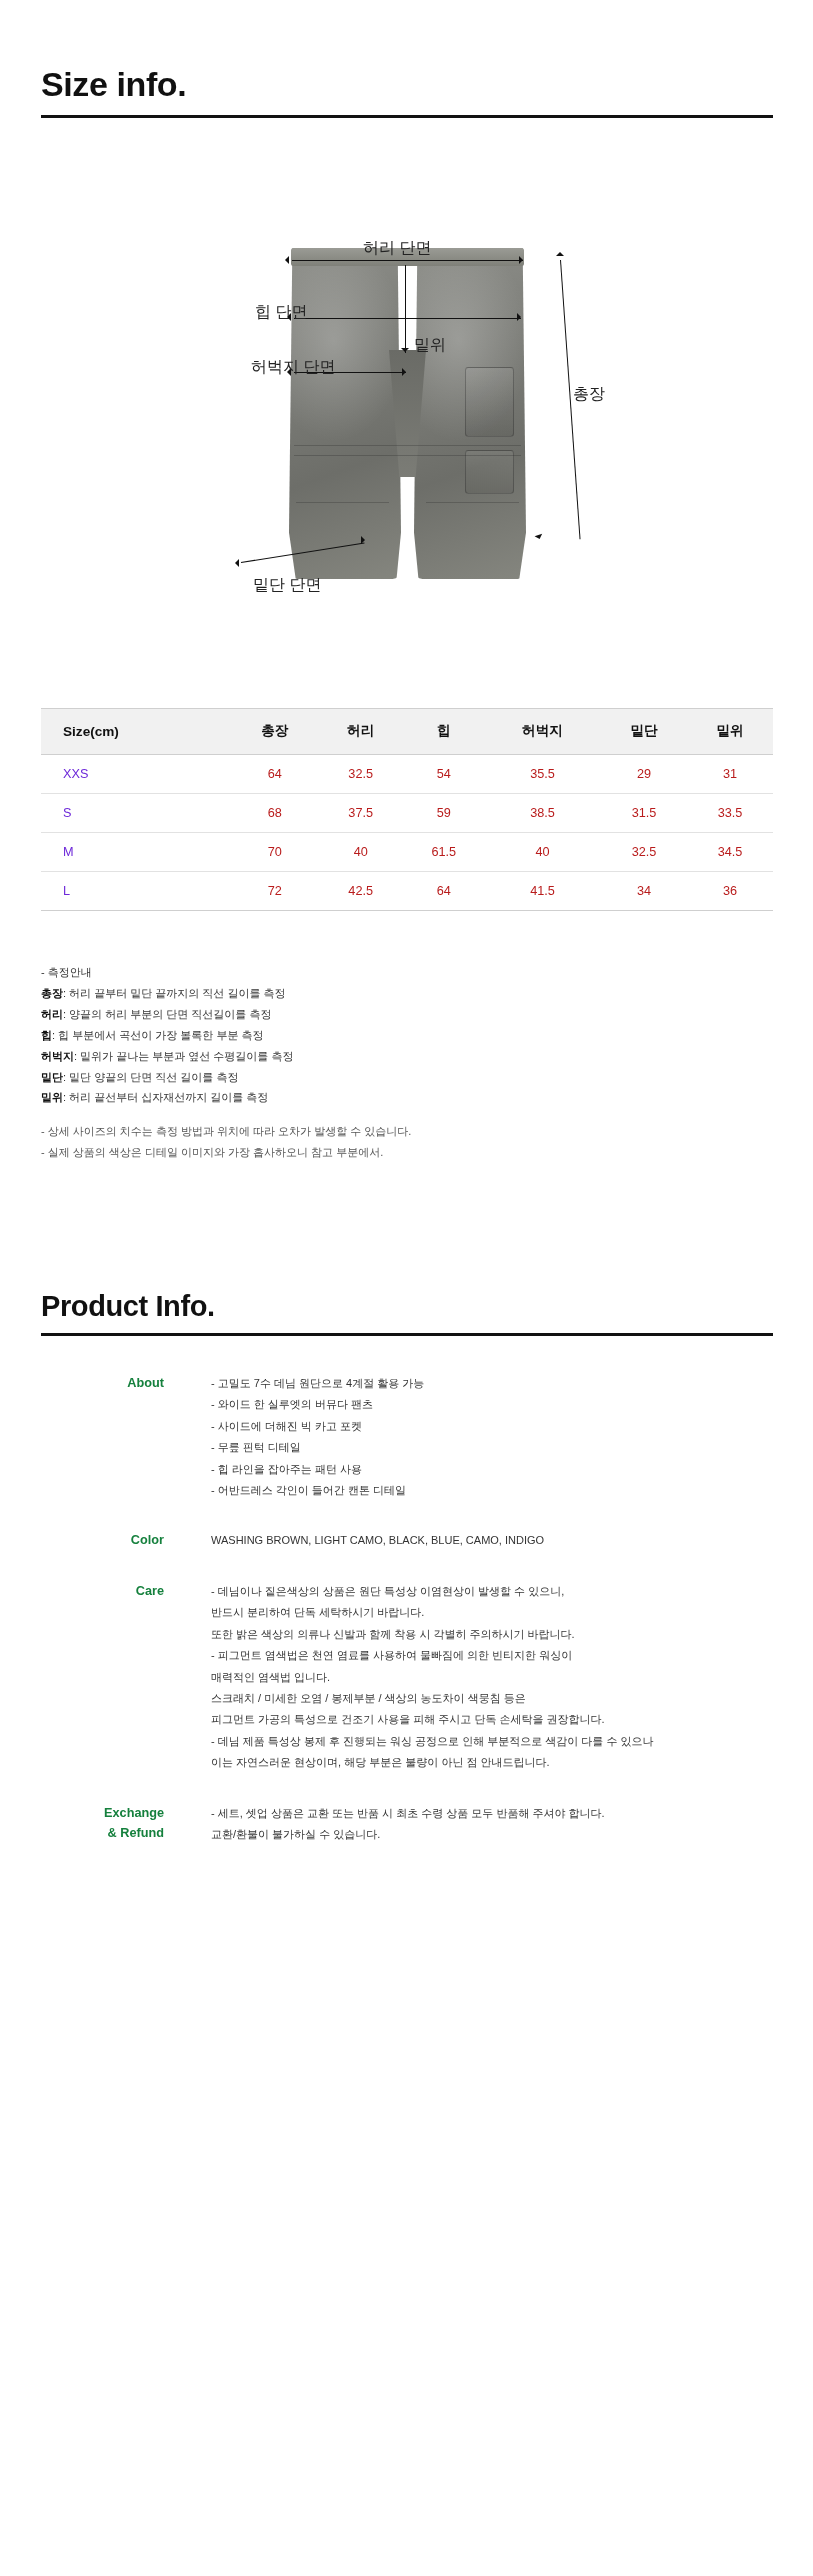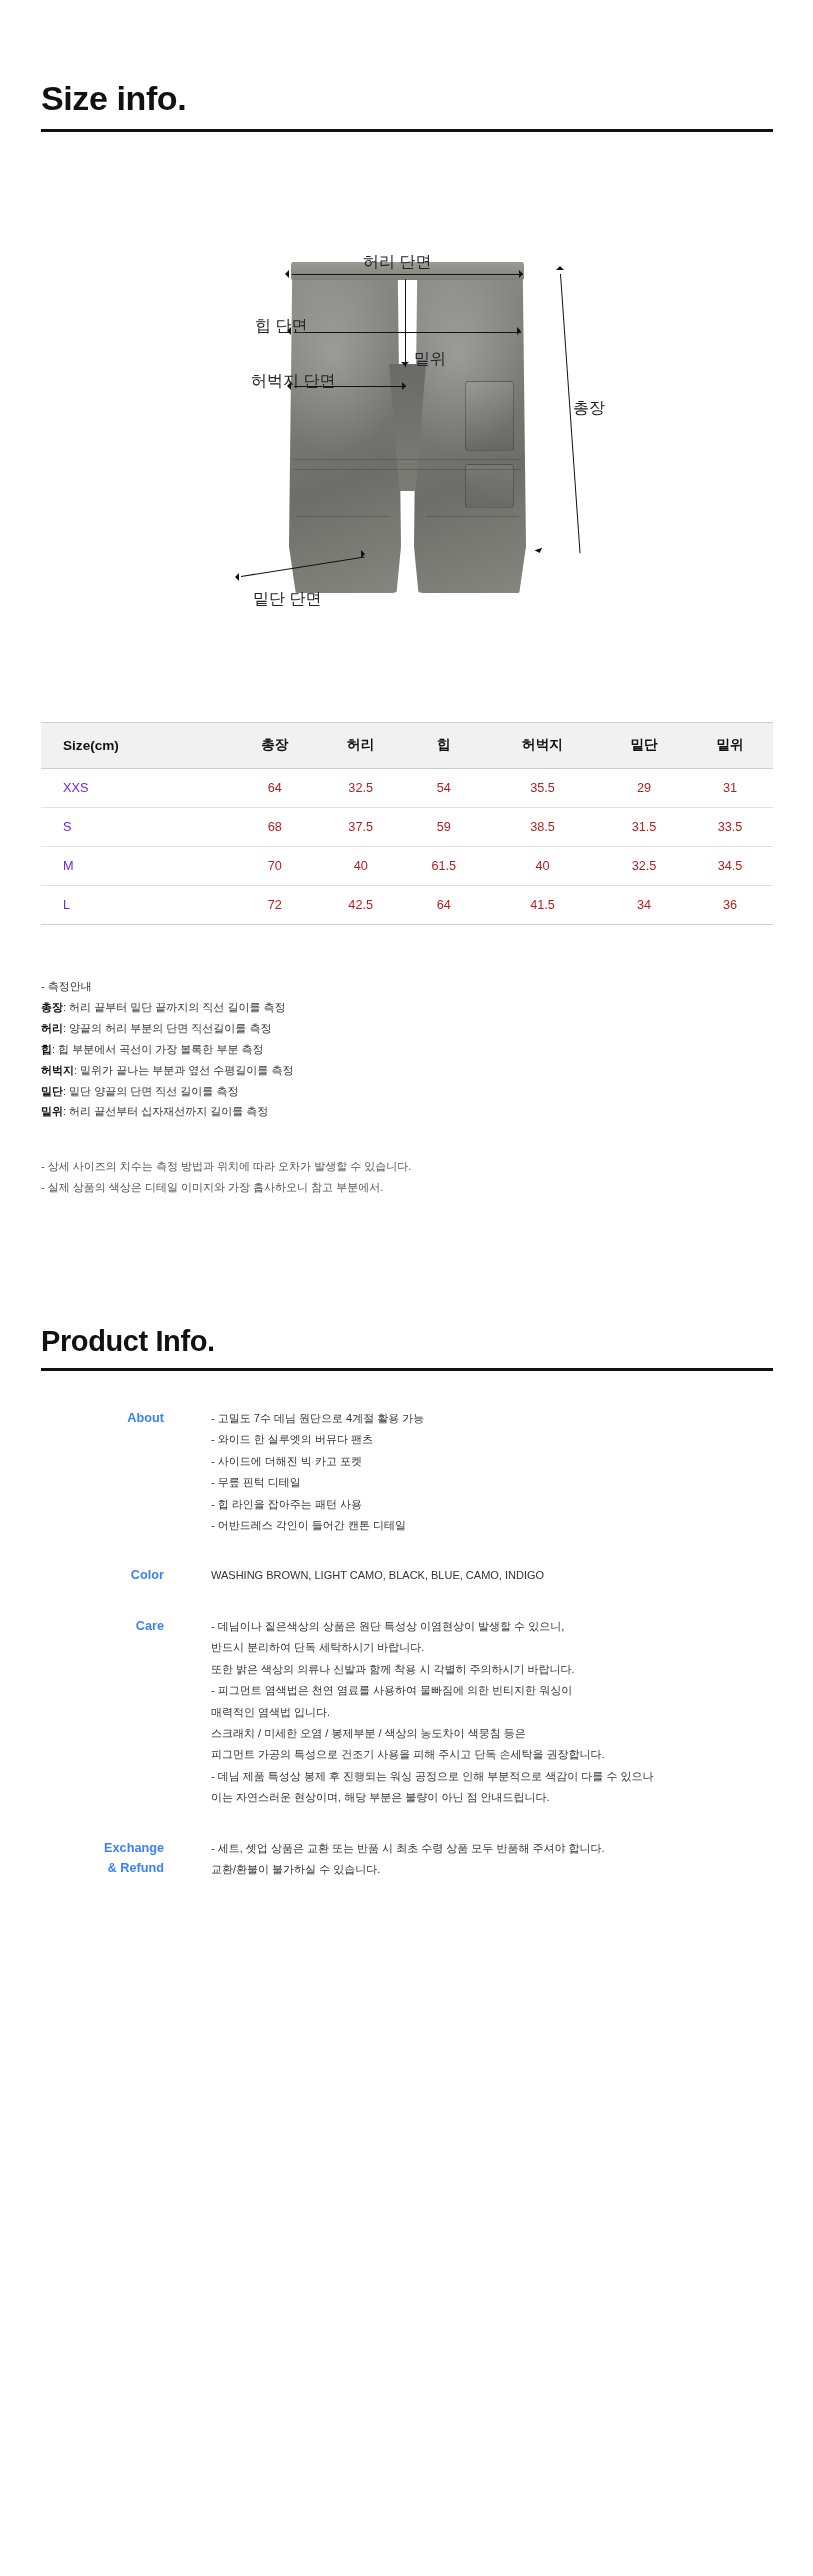--- a/index.html
+++ b/index.html
@@ -13,21 +13,21 @@
   }
   .page {
     width: 814px;
     min-height: 2576px;
     position: relative;
     padding: 0;
   }
 
   
   .section-head {
-    margin: 16px auto;
+    margin: 2px auto;
     width: 732px;
     padding-top: 64px;
   }
   .section-head h1 {
     font-size: 34px;
     font-weight: 700;
     letter-spacing: -0.4px;
     margin: 0 0 12px 0;
     line-height: 1.1;
   }
@@ -143,21 +143,21 @@
   
   .notes {
     width: 732px;
     margin: 51px auto 0 auto;
     font-size: 11px;
     line-height: 1.9;
     color: #333;
   }
   .notes .group-title { color:#333; }
   .notes b { color:#111; }
-  .notes .block2 { margin-top: 34px; color:#555; }
+  .notes .block2 { margin-top: 13px; color:#555; }
 
   
   .product-head {
     width: 732px;
     margin: 127px auto 0 auto;
   }
   .product-head h2 {
     font-size: 29px;
     font-weight: 700;
     margin: 0 0 10.2px 0;
@@ -172,21 +172,21 @@
     align-items: flex-start;
     margin-bottom: 29px;
   }
   .info-label {
     width: 170px;
     flex: 0 0 170px;
     text-align: right;
     padding-right: 47px;
     font-size: 12.7px;
     font-weight: 700;
-    color: #3b82f6;
+    color: #15803d;
     line-height: 1.6;
   }
   .info-body {
     flex: 1;
     font-size: 11px;
     line-height: 1.95;
     color: #333;
   }
   .info-body .line { display: block; }
   .bottom-pad { height: 51px; }

